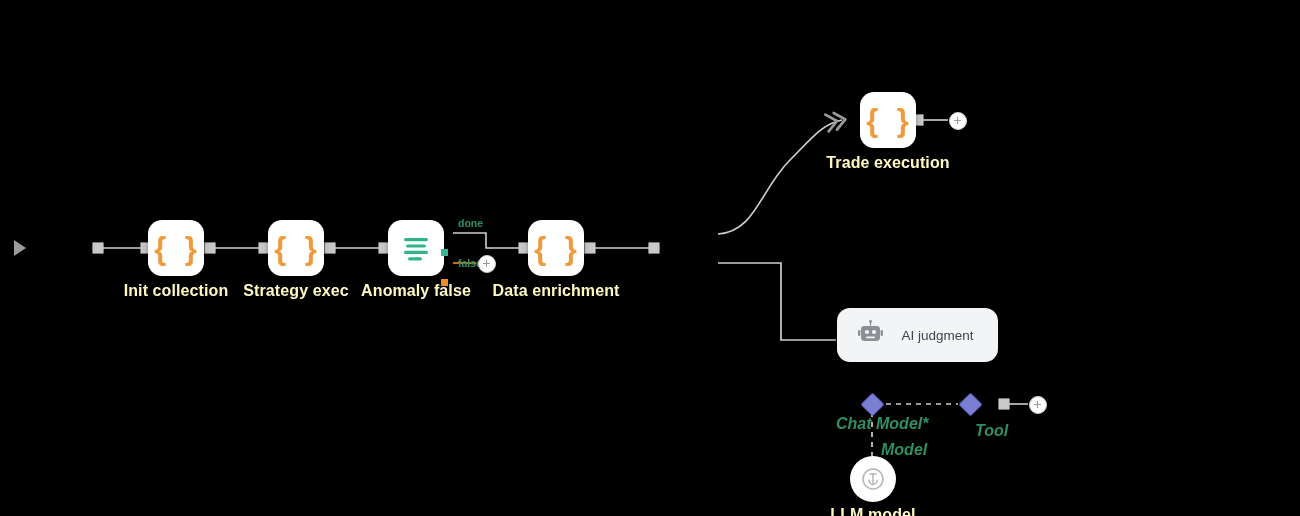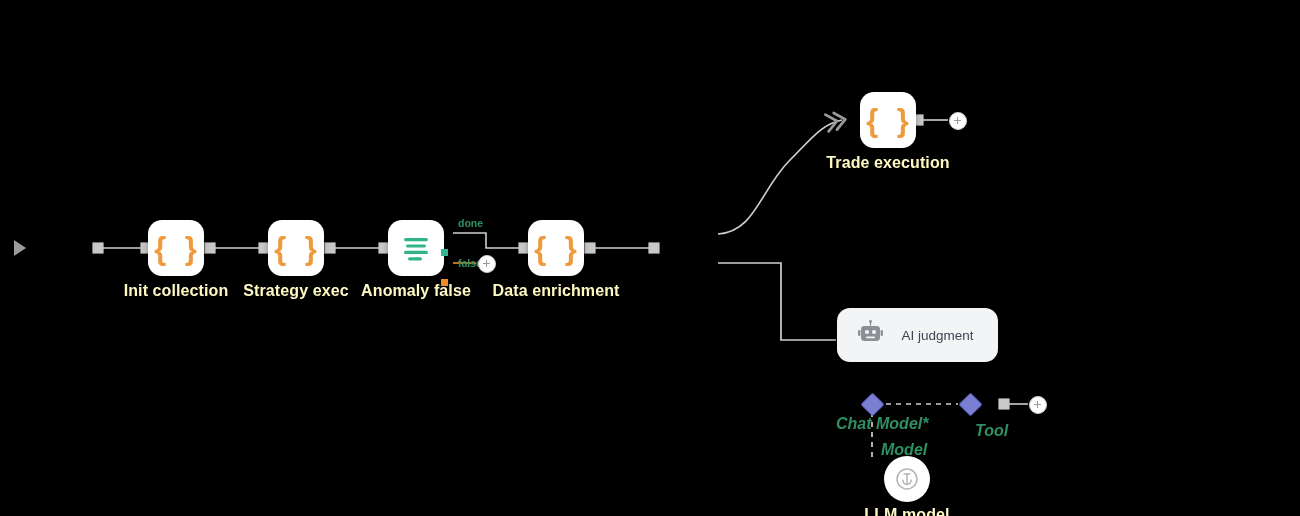--- a/index.html
+++ b/index.html
@@ -265,21 +265,21 @@
   <div class="diamond" style="left:864px; top:396px;"></div>
   <div class="sub-label" style="left:836px; top:415px;">Chat Model*</div>
 
   <div class="diamond" style="left:962px; top:396px;"></div>
   <div class="sub-label" style="left:957px; top:422px;margin-left:18px;">Tool</div>
 
   <div class="sub-label" style="left:881px; top:441px;">Model</div>
 
   <div class="plus-btn" style="left:1029px; top:396px;"></div>
 
-  <div class="node" style="left:884px; top:456px;">
+  <div class="node" style="left:850px; top:456px;">
     <div class="circ-node plainwhite" style="width:46px;height:46px;">
       <svg width="26" height="26" viewBox="0 0 24 24">
         <circle cx="12" cy="12" r="9.2" fill="none" stroke="#b5b5b5" stroke-width="1.4"></circle>
         <path d="M12 7.2 V16.2" stroke="#b5b5b5" stroke-width="1.4" stroke-linecap="round"></path>
         <path d="M9.2 7.4 H14.8" stroke="#b5b5b5" stroke-width="1.4" stroke-linecap="round"></path>
         <path d="M8.2 13.2 C8.4 16.3 10.1 17 12 17 C13.9 17 15.6 16.3 15.8 13.2" fill="none" stroke="#b5b5b5" stroke-width="1.4" stroke-linecap="round"></path>
       </svg>
     </div>
     <div class="node-label" style="top:50px;">LLM model</div>
   </div>

